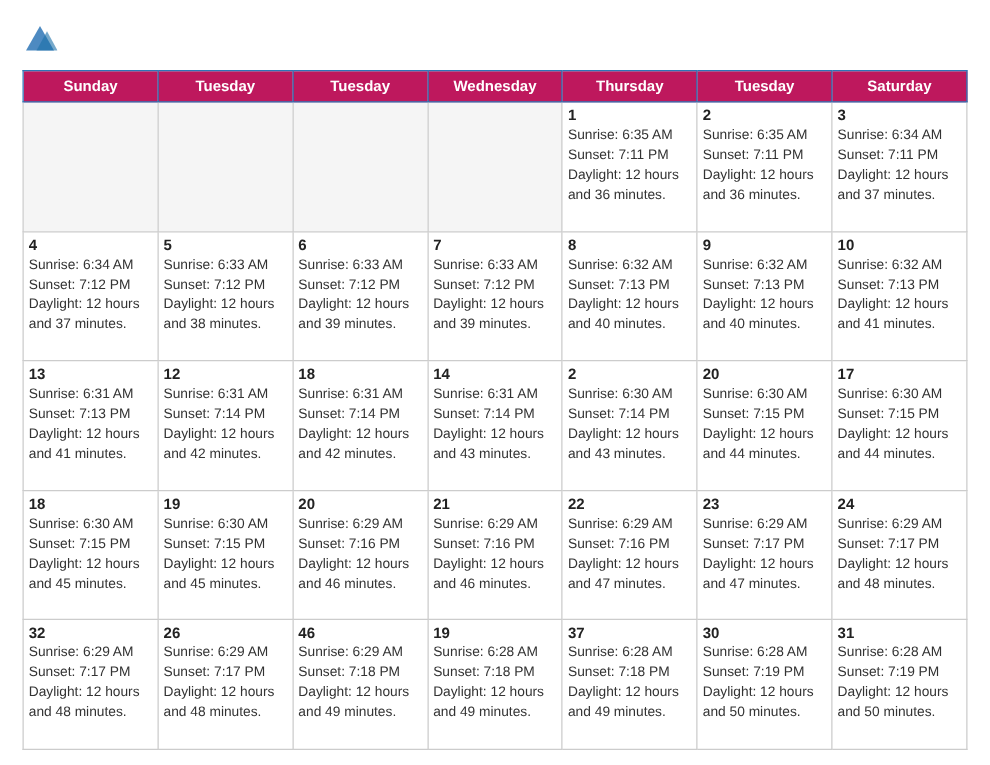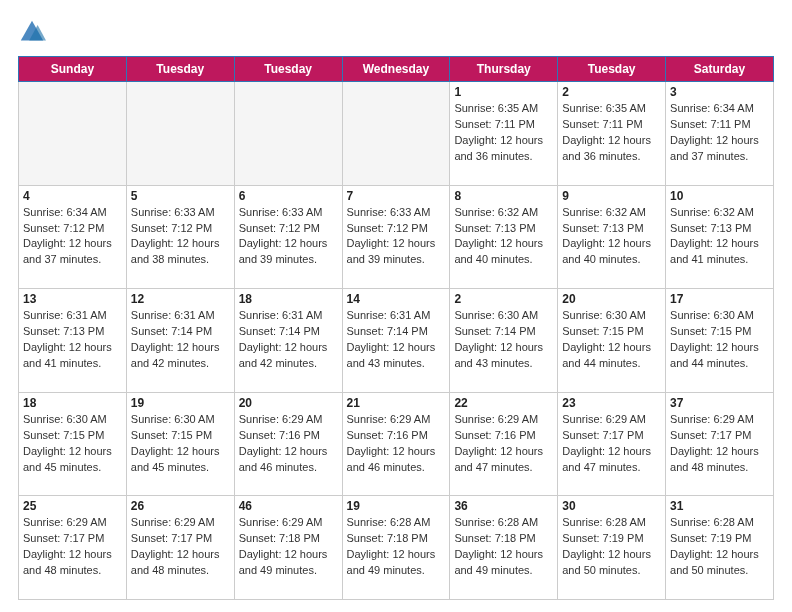--- a/index.html
+++ b/index.html
@@ -304,30 +304,30 @@
 and 47 minutes.</div>
           </td>
           <td>
             <div class="day-num">23</div>
             <div class="day-info" style="white-space: pre-line;">Sunrise: 6:29 AM
 Sunset: 7:17 PM
 Daylight: 12 hours
 and 47 minutes.</div>
           </td>
           <td>
-            <div class="day-num">37</div>
+            <div class="day-num">24</div>
             <div class="day-info" style="white-space: pre-line;">Sunrise: 6:29 AM
 Sunset: 7:17 PM
 Daylight: 12 hours
 and 48 minutes.</div>
           </td>
         </tr>
         <tr class="cal-row">
           <td>
-            <div class="day-num">25</div>
+            <div class="day-num">32</div>
             <div class="day-info" style="white-space: pre-line;">Sunrise: 6:29 AM
 Sunset: 7:17 PM
 Daylight: 12 hours
 and 48 minutes.</div>
           </td>
           <td>
             <div class="day-num">26</div>
             <div class="day-info" style="white-space: pre-line;">Sunrise: 6:29 AM
 Sunset: 7:17 PM
 Daylight: 12 hours
@@ -341,21 +341,21 @@
 and 49 minutes.</div>
           </td>
           <td>
             <div class="day-num">19</div>
             <div class="day-info" style="white-space: pre-line;">Sunrise: 6:28 AM
 Sunset: 7:18 PM
 Daylight: 12 hours
 and 49 minutes.</div>
           </td>
           <td>
-            <div class="day-num">36</div>
+            <div class="day-num">37</div>
             <div class="day-info" style="white-space: pre-line;">Sunrise: 6:28 AM
 Sunset: 7:18 PM
 Daylight: 12 hours
 and 49 minutes.</div>
           </td>
           <td>
             <div class="day-num">30</div>
             <div class="day-info" style="white-space: pre-line;">Sunrise: 6:28 AM
 Sunset: 7:19 PM
 Daylight: 12 hours

